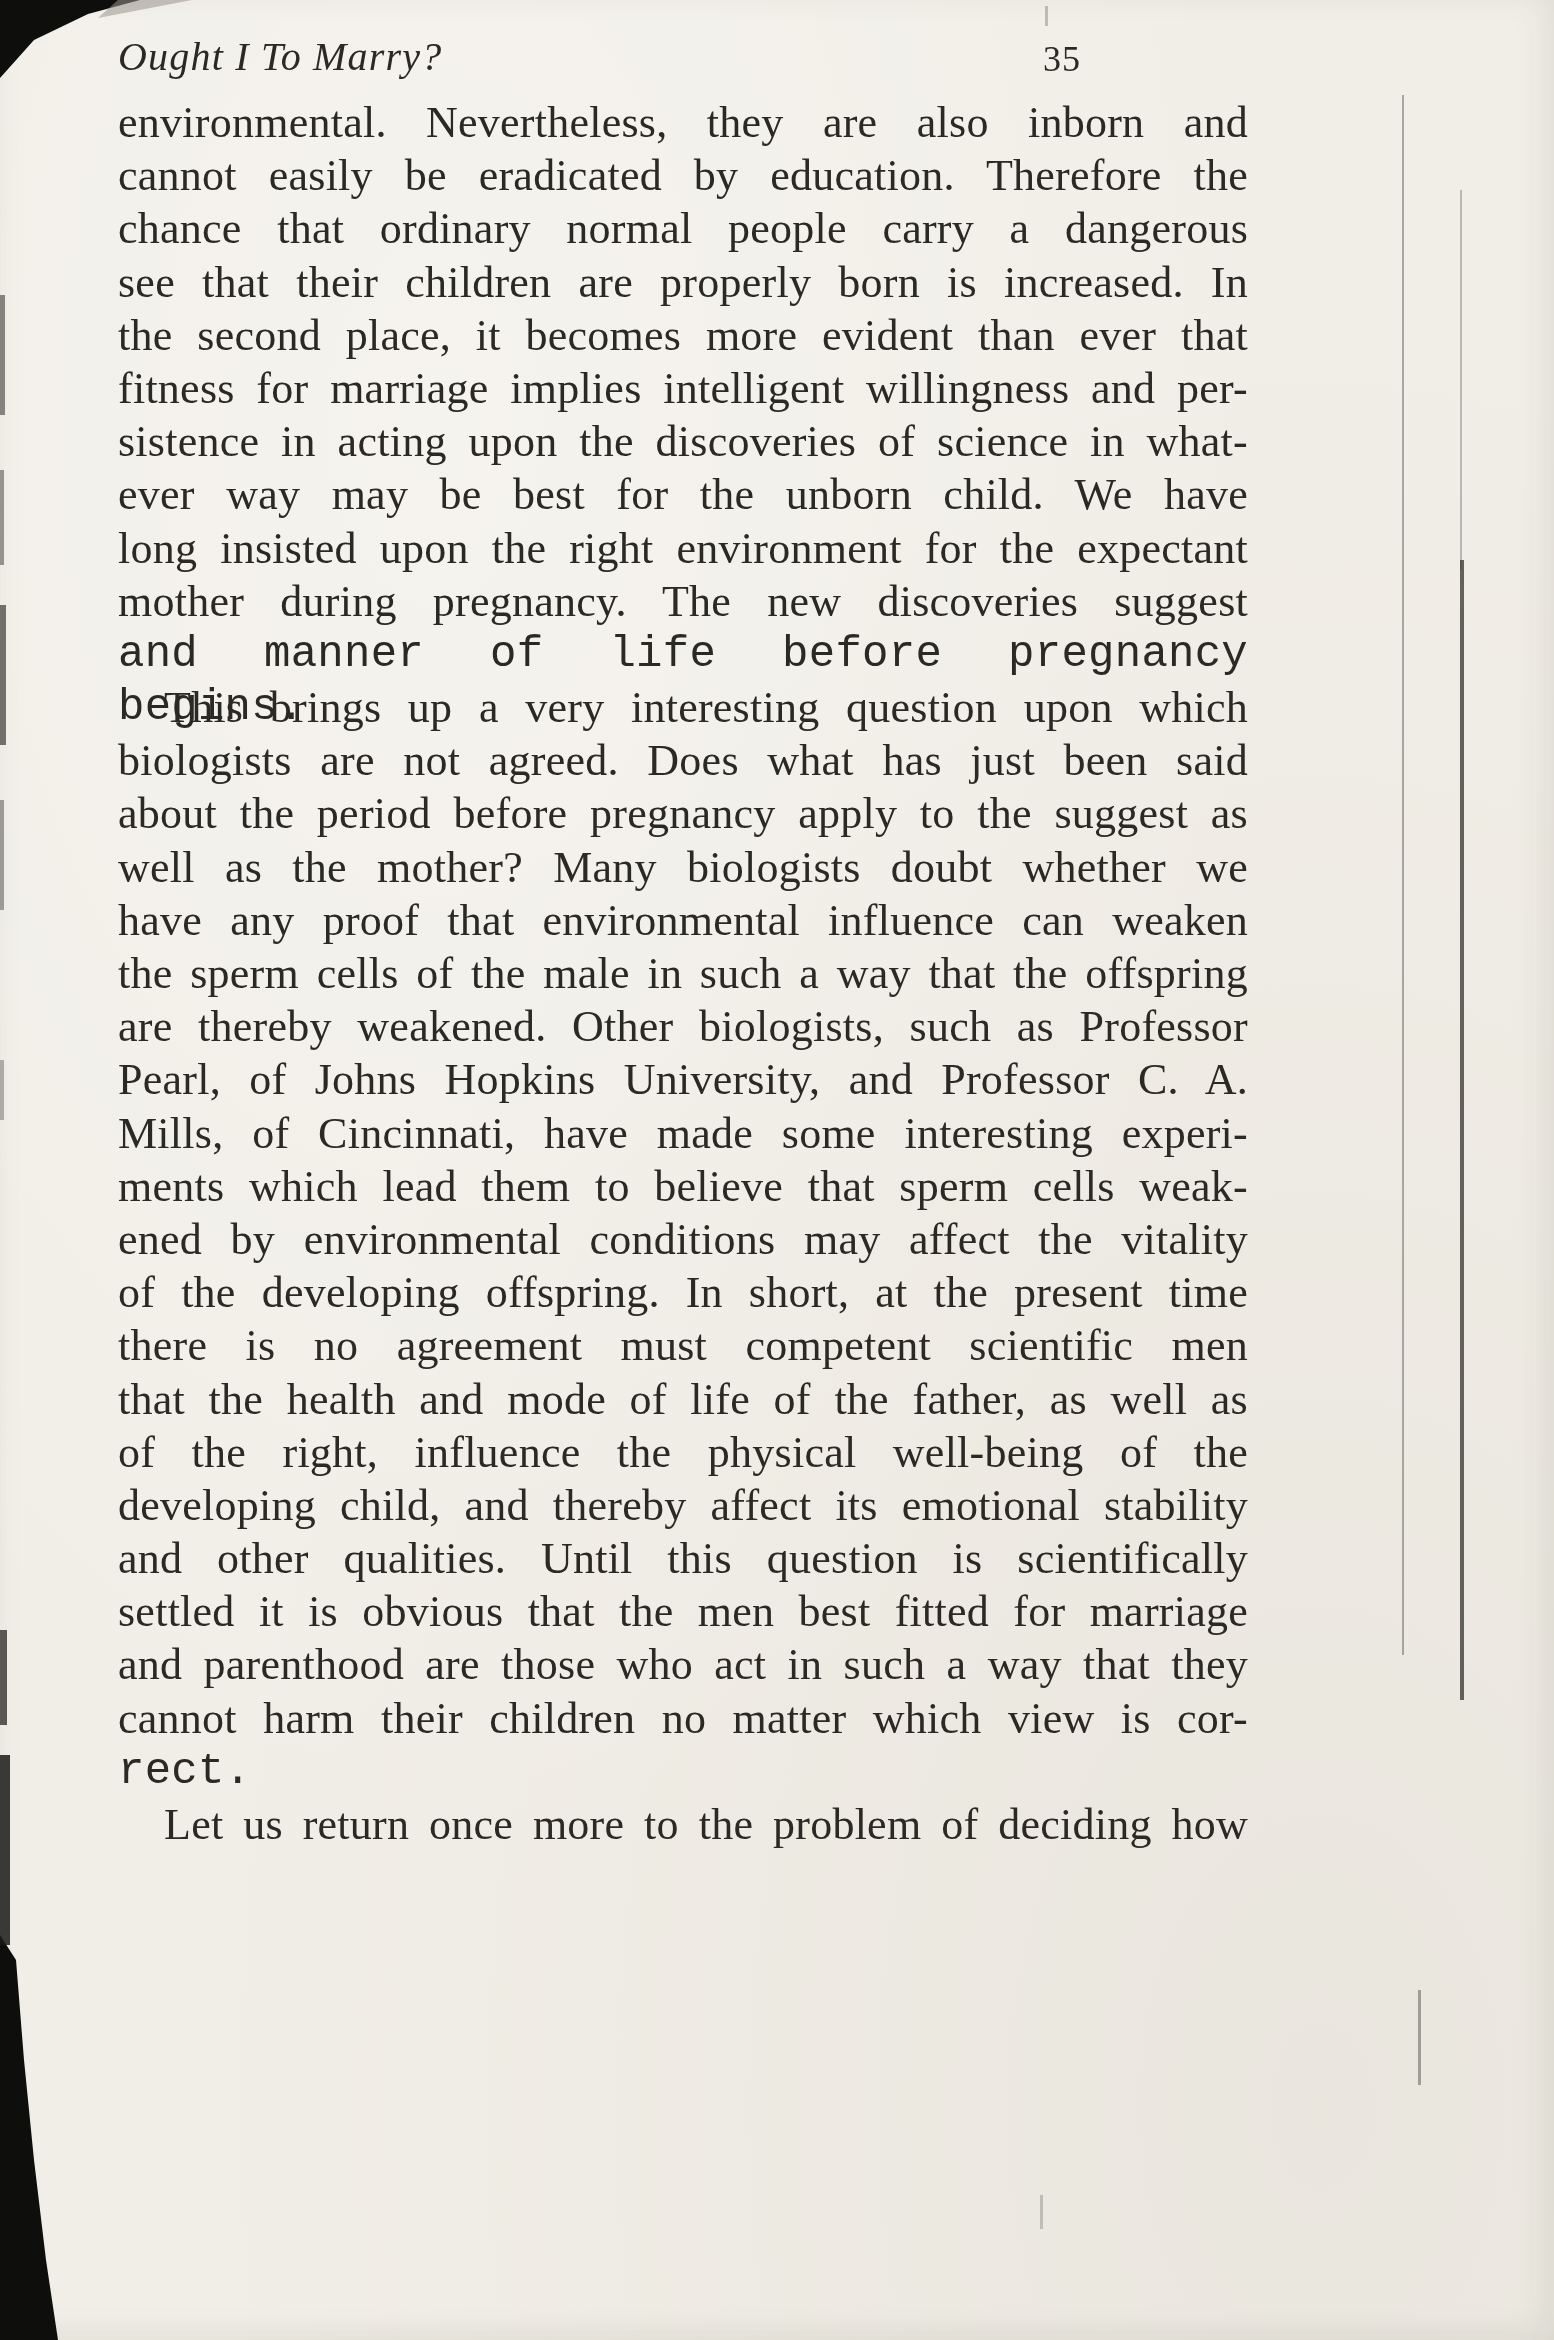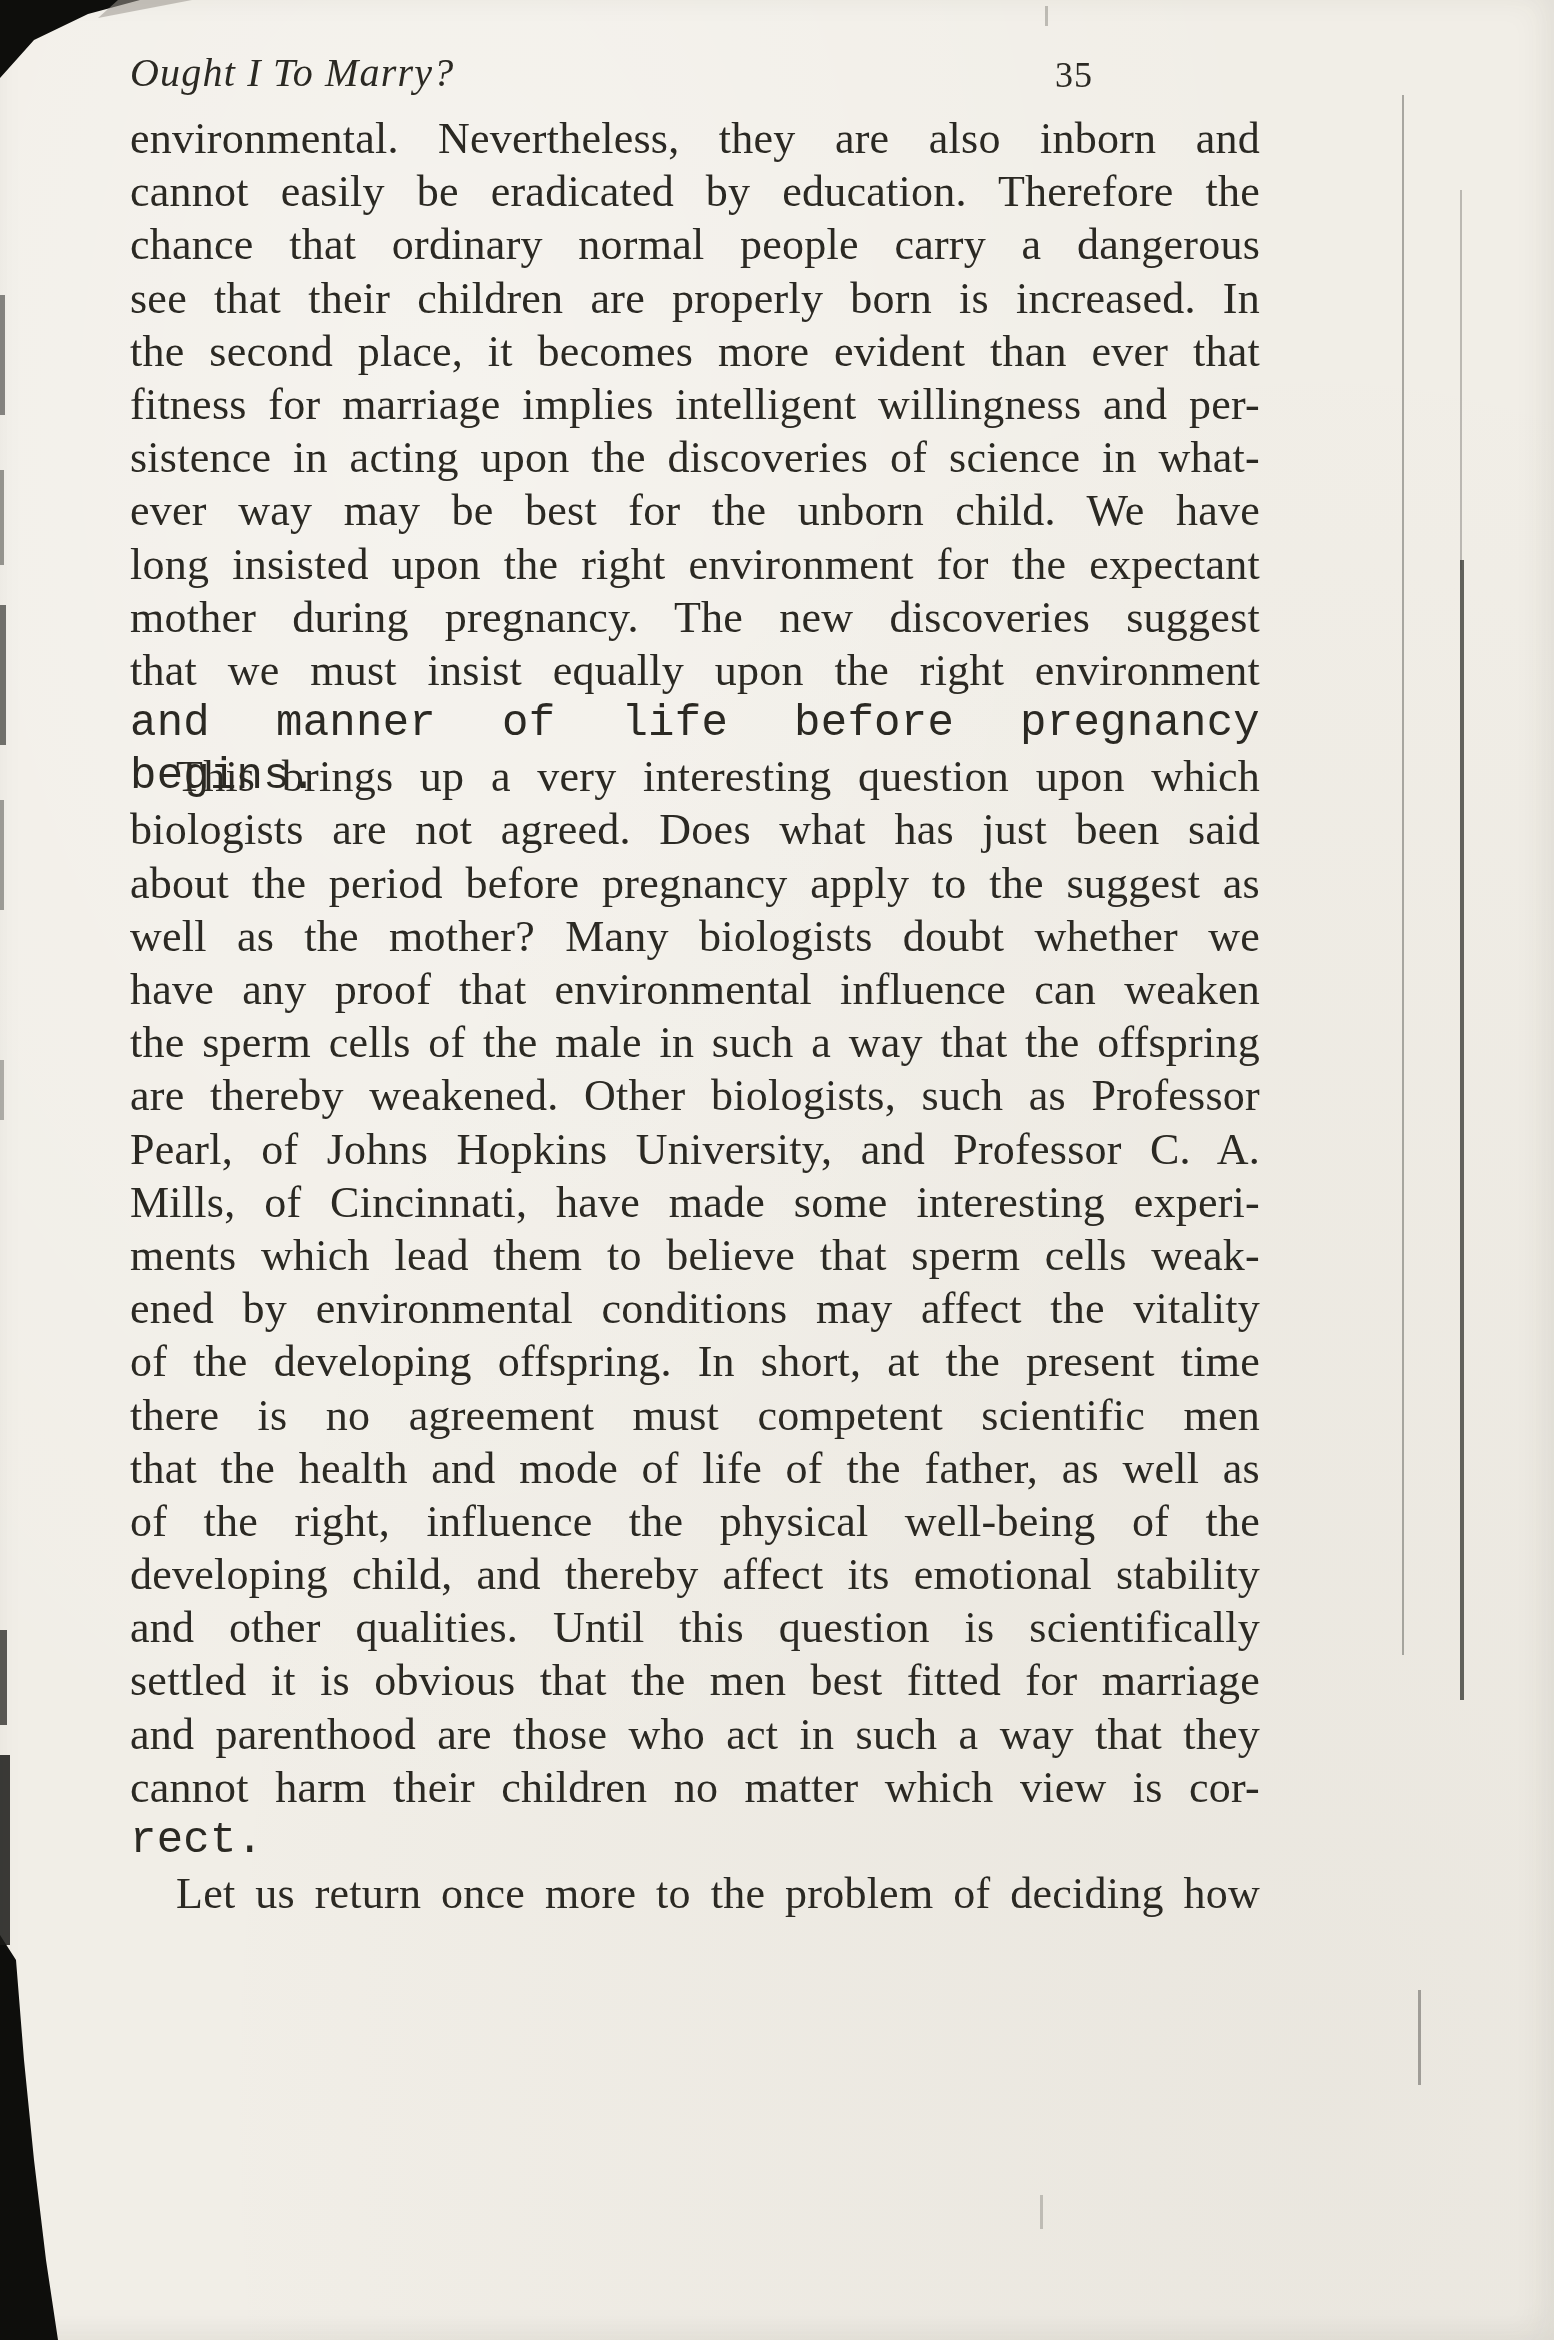--- a/index.html
+++ b/index.html
@@ -16,23 +16,22 @@
       radial-gradient(ellipse at 28% 18%, rgba(255,255,255,0.30), rgba(255,255,255,0) 55%),
       radial-gradient(ellipse at 85% 90%, rgba(120,110,90,0.06), rgba(120,110,90,0) 60%);
     box-shadow: inset -14px 0 30px rgba(60,55,45,0.05), inset 0 -12px 28px rgba(60,55,45,0.04);
     overflow: hidden;
     font-family: "Liberation Serif", "DejaVu Serif", serif;
     color: var(--ink, #2b2923);
   }
   .content {
     position: absolute;
     left: 118px;
-    top: 46px;
+    top: 30px;
     width: 1130px;
-    margin-left: 12px;
   }
   .header {
     position: relative;
     height: 60px;
   }
   .title {
     font-style: italic;
     font-size: 40px;
     letter-spacing: 1.2px;
     line-height: 54px;
@@ -88,21 +87,20 @@
         <div class="line">environmental. Nevertheless, they are also inborn and</div>
         <div class="line">cannot easily be eradicated by education. Therefore the</div>
         <div class="line">chance that ordinary normal people carry a dangerous</div>
         <div class="line">see that their children are properly born is increased. In</div>
         <div class="line">the second place, it becomes more evident than ever that</div>
         <div class="line">fitness for marriage implies intelligent willingness and per-</div>
         <div class="line">sistence in acting upon the discoveries of science in what-</div>
         <div class="line">ever way may be best for the unborn child. We have</div>
         <div class="line">long insisted upon the right environment for the expectant</div>
         <div class="line">mother during pregnancy. The new discoveries suggest</div>
-        <div class="line">that we must insist equally upon the right environment</div>
         <div class="line short-last">and manner of life before pregnancy begins.</div>
         <div class="line indent">This brings up a very interesting question upon which</div>
         <div class="line">biologists are not agreed. Does what has just been said</div>
         <div class="line">about the period before pregnancy apply to the suggest as</div>
         <div class="line">well as the mother? Many biologists doubt whether we</div>
         <div class="line">have any proof that environmental influence can weaken</div>
         <div class="line">the sperm cells of the male in such a way that the offspring</div>
         <div class="line">are thereby weakened. Other biologists, such as Professor</div>
         <div class="line">Pearl, of Johns Hopkins University, and Professor C. A.</div>
         <div class="line">Mills, of Cincinnati, have made some interesting experi-</div>

